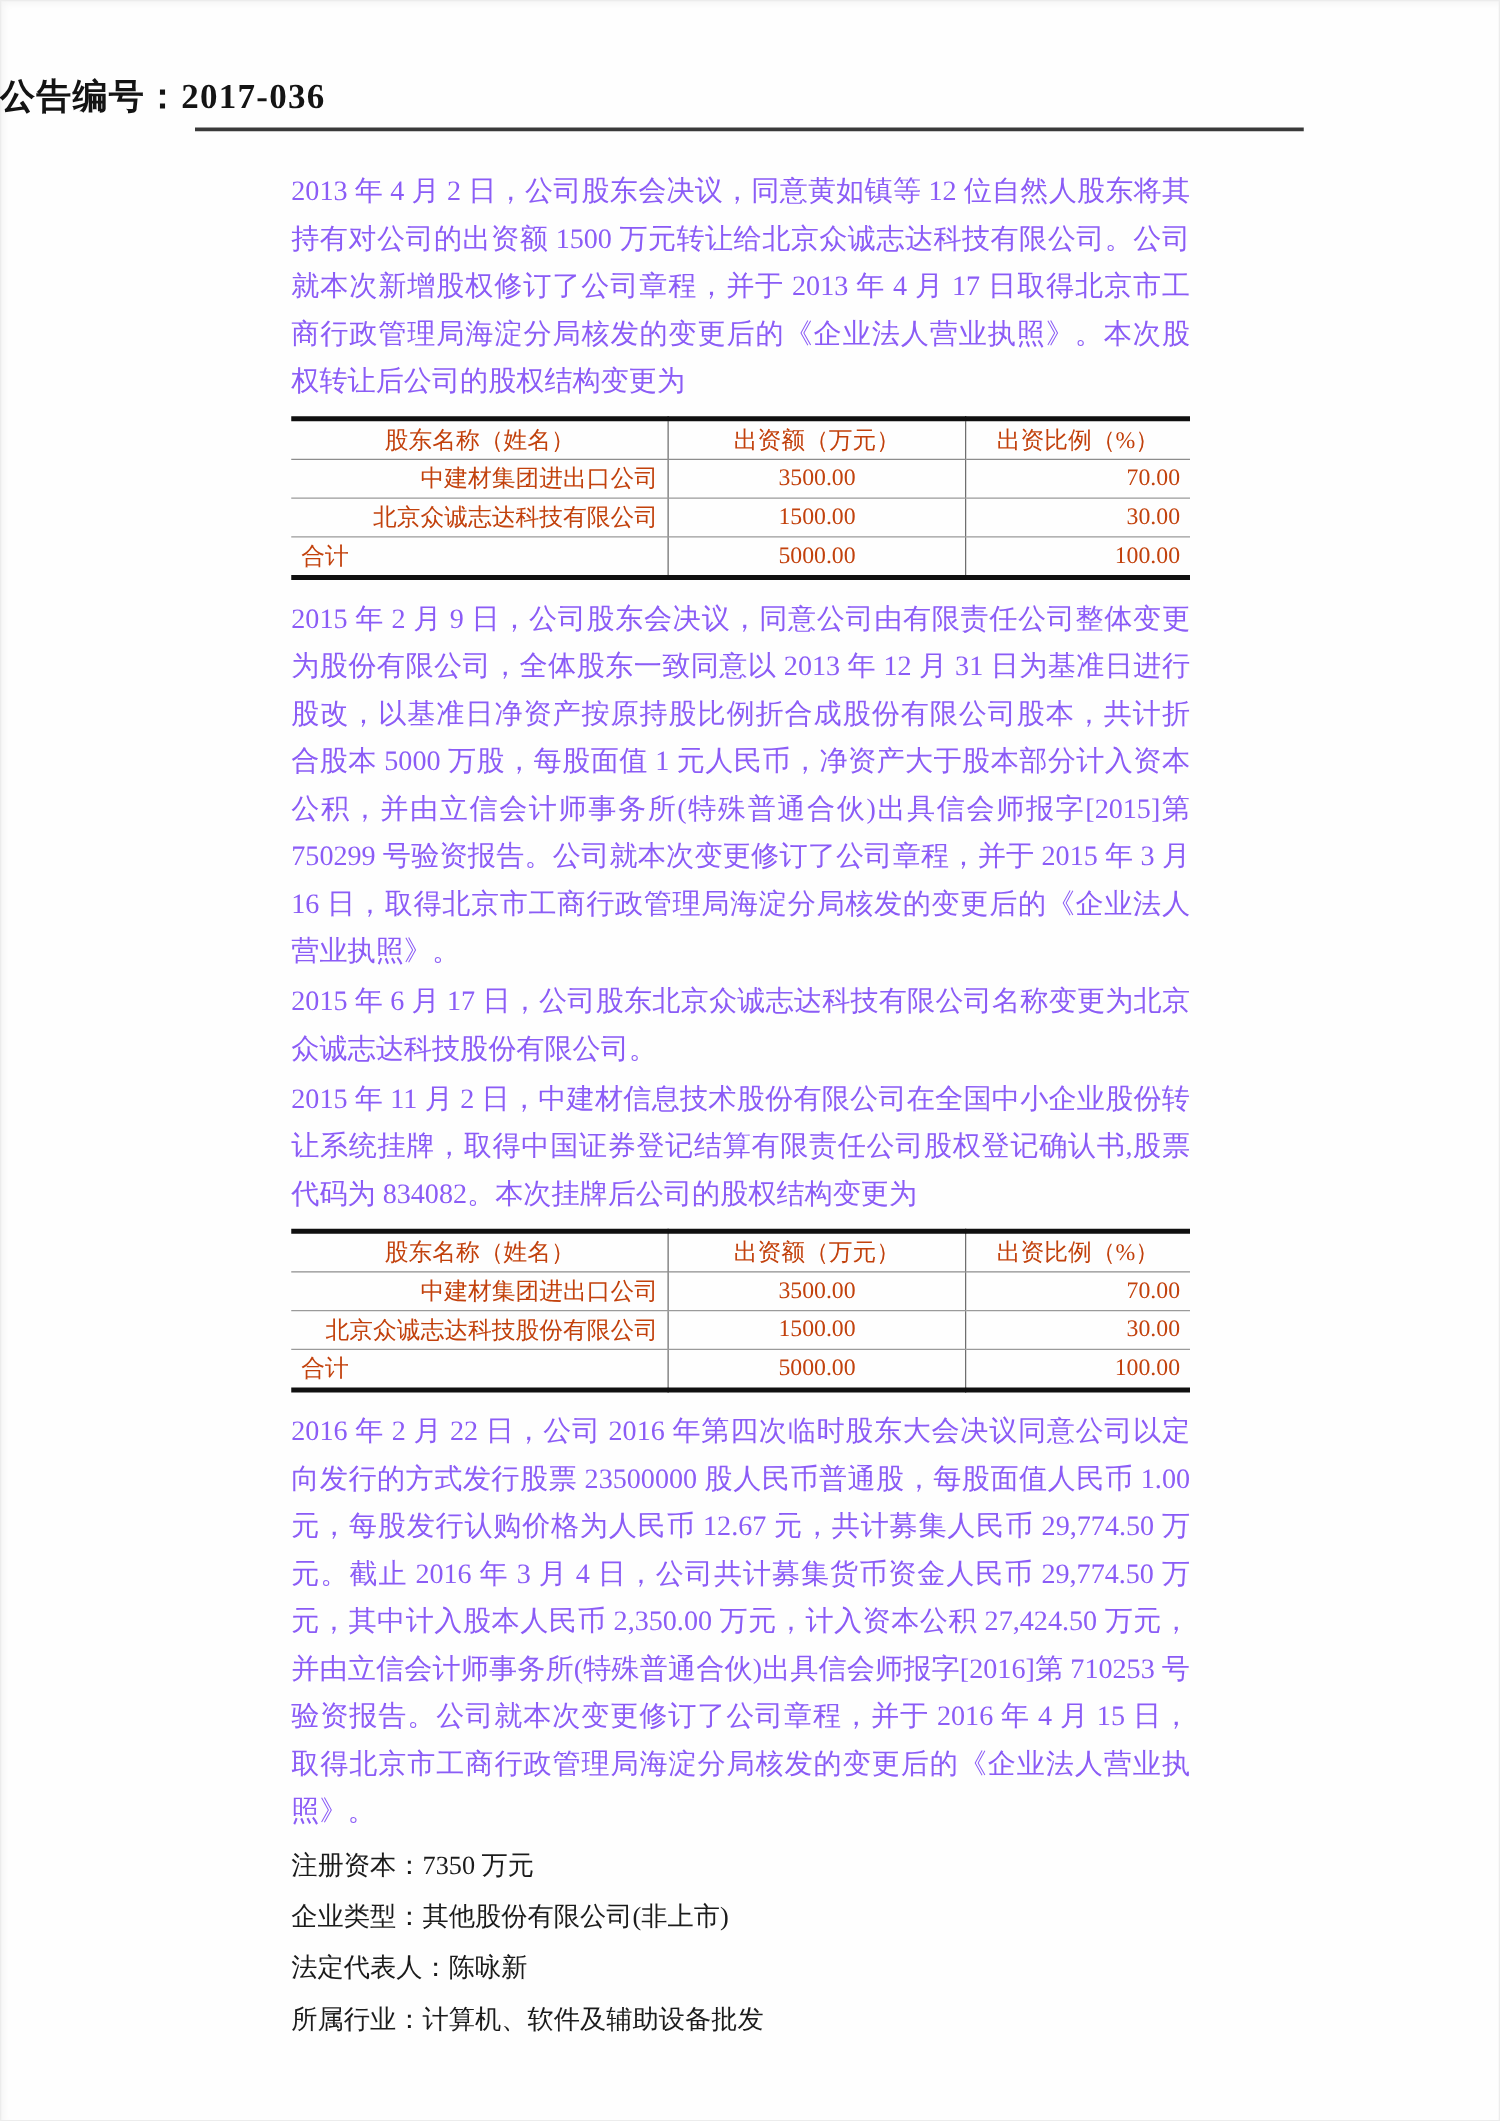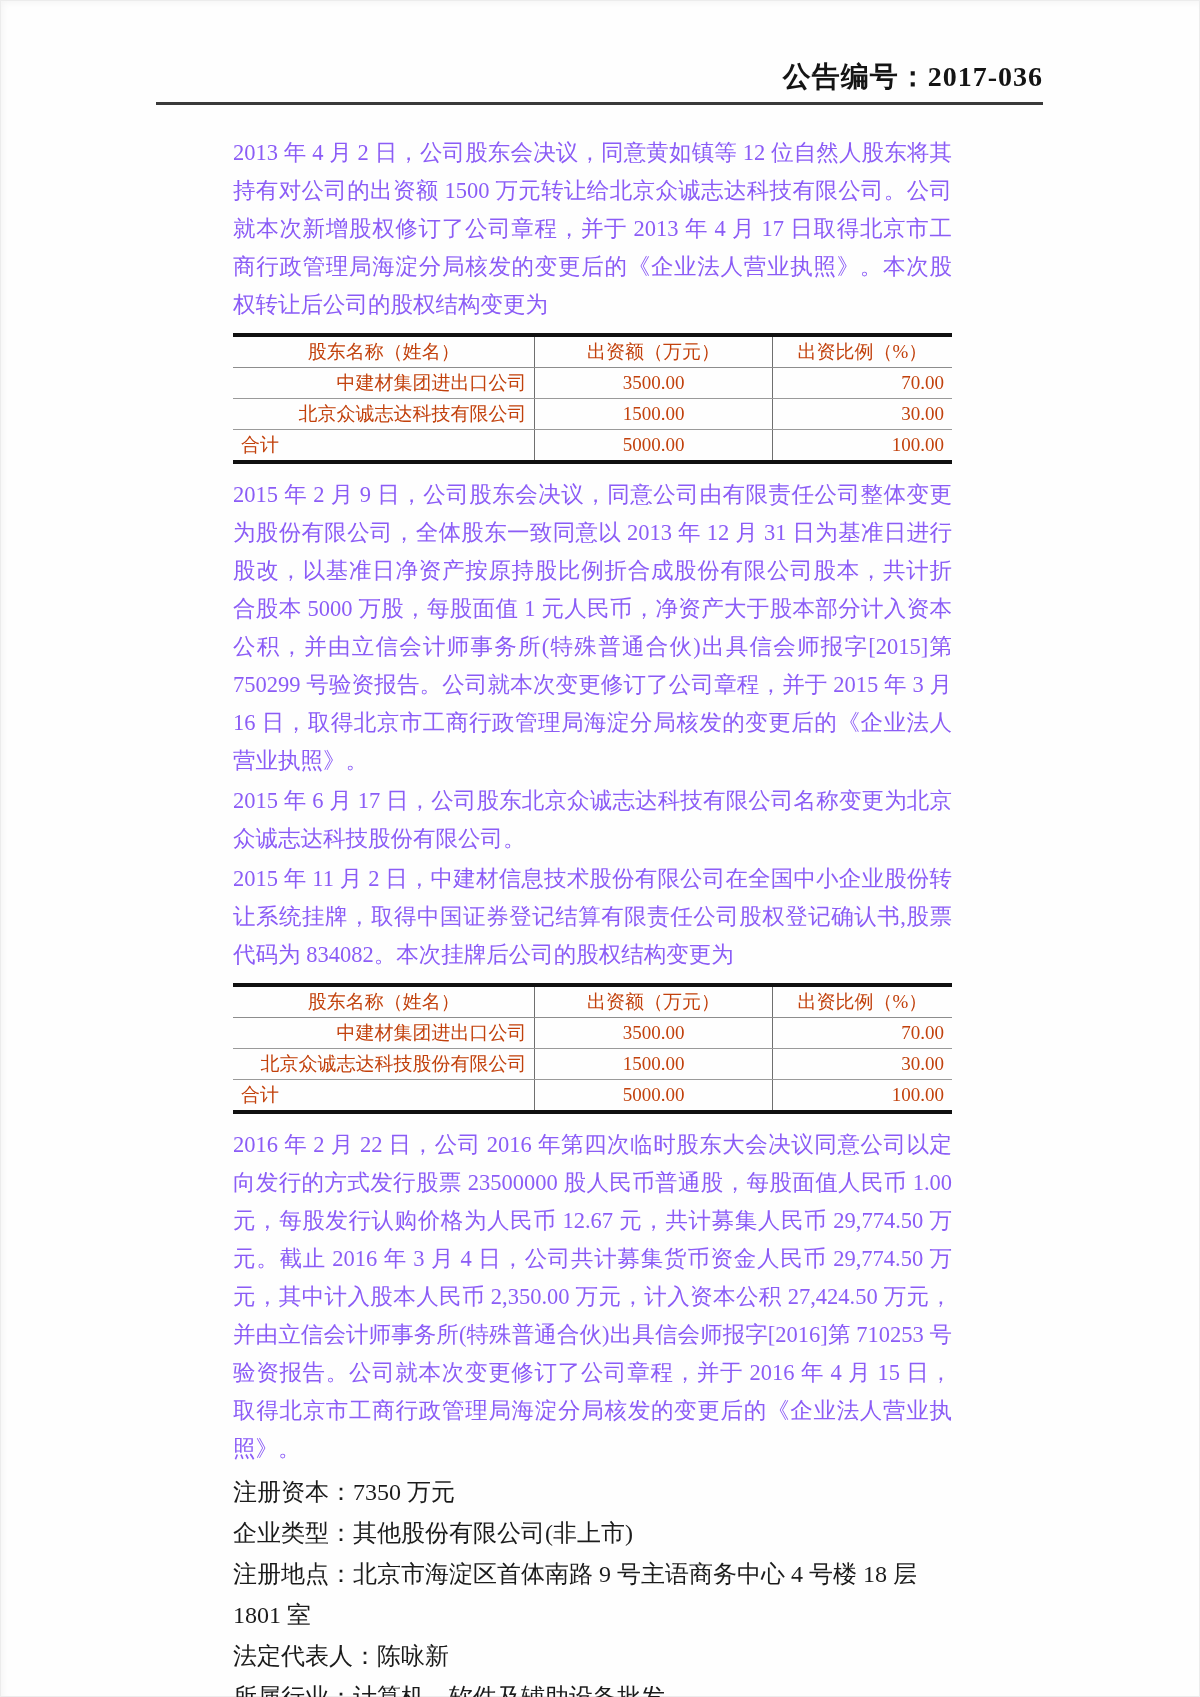--- a/index.html
+++ b/index.html
@@ -20,21 +20,20 @@
     inset: 0;
     background: #fefefe;
     box-shadow: inset 0 0 0 1px #ececec, inset 3px 3px 6px rgba(0,0,0,0.04);
   }
   
   .doc-header {
     position: absolute;
     top: 58px;
     left: 0;
     width: 1043px;
-    text-align: right;
     font-size: 28px;
     font-weight: 700;
     letter-spacing: 1px;
     color: #141414;
   }
   .header-rule {
     position: absolute;
     top: 102px;
     left: 156px;
     width: 887px;
@@ -92,21 +91,21 @@
   .col-amt   { width: 33%; }
   .col-ratio { width: 25%; }
   td.c-name  { text-align: right;  padding-left: 14px; }
   td.c-amt   { text-align: center; padding-right: 16px; }
   td.c-ratio { text-align: right; }
   tr.total-row td.c-name { text-align: left; padding-left: 8px; }
   
   .info-block { margin-top: 4px; }
   .info-line {
     margin: 0;
-    font-size: 24px;
+    font-size: 21px;
     line-height: 41px;
     text-align: left;
     color: #1b1b1b;
   }
 </style>
 </head>
 <body>
 
 <div class="page">
 
@@ -185,19 +184,18 @@
           <td class="c-ratio">100.00</td>
         </tr>
       </tbody>
     </table>
 
     <p class="body-para para-gap">2016 年 2 月 22 日，公司 2016 年第四次临时股东大会决议同意公司以定向发行的方式发行股票 23500000 股人民币普通股，每股面值人民币 1.00 元，每股发行认购价格为人民币 12.67 元，共计募集人民币 29,774.50 万元。截止 2016 年 3 月 4 日，公司共计募集货币资金人民币 29,774.50 万元，其中计入股本人民币 2,350.00 万元，计入资本公积 27,424.50 万元，并由立信会计师事务所(特殊普通合伙)出具信会师报字[2016]第 710253 号验资报告。公司就本次变更修订了公司章程，并于 2016 年 4 月 15 日，取得北京市工商行政管理局海淀分局核发的变更后的《企业法人营业执照》。</p>
 
     <div class="info-block">
       <p class="info-line">注册资本：7350 万元</p>
       <p class="info-line">企业类型：其他股份有限公司(非上市)</p>
-      <p class="info-line">注册地点：北京市海淀区首体南路 9 号主语商务中心 4 号楼 18 层 1801 室</p>
       <p class="info-line">法定代表人：陈咏新</p>
       <p class="info-line">所属行业：计算机、软件及辅助设备批发</p>
     </div>
 
   </div>
 </div>
 
 </body></html>

